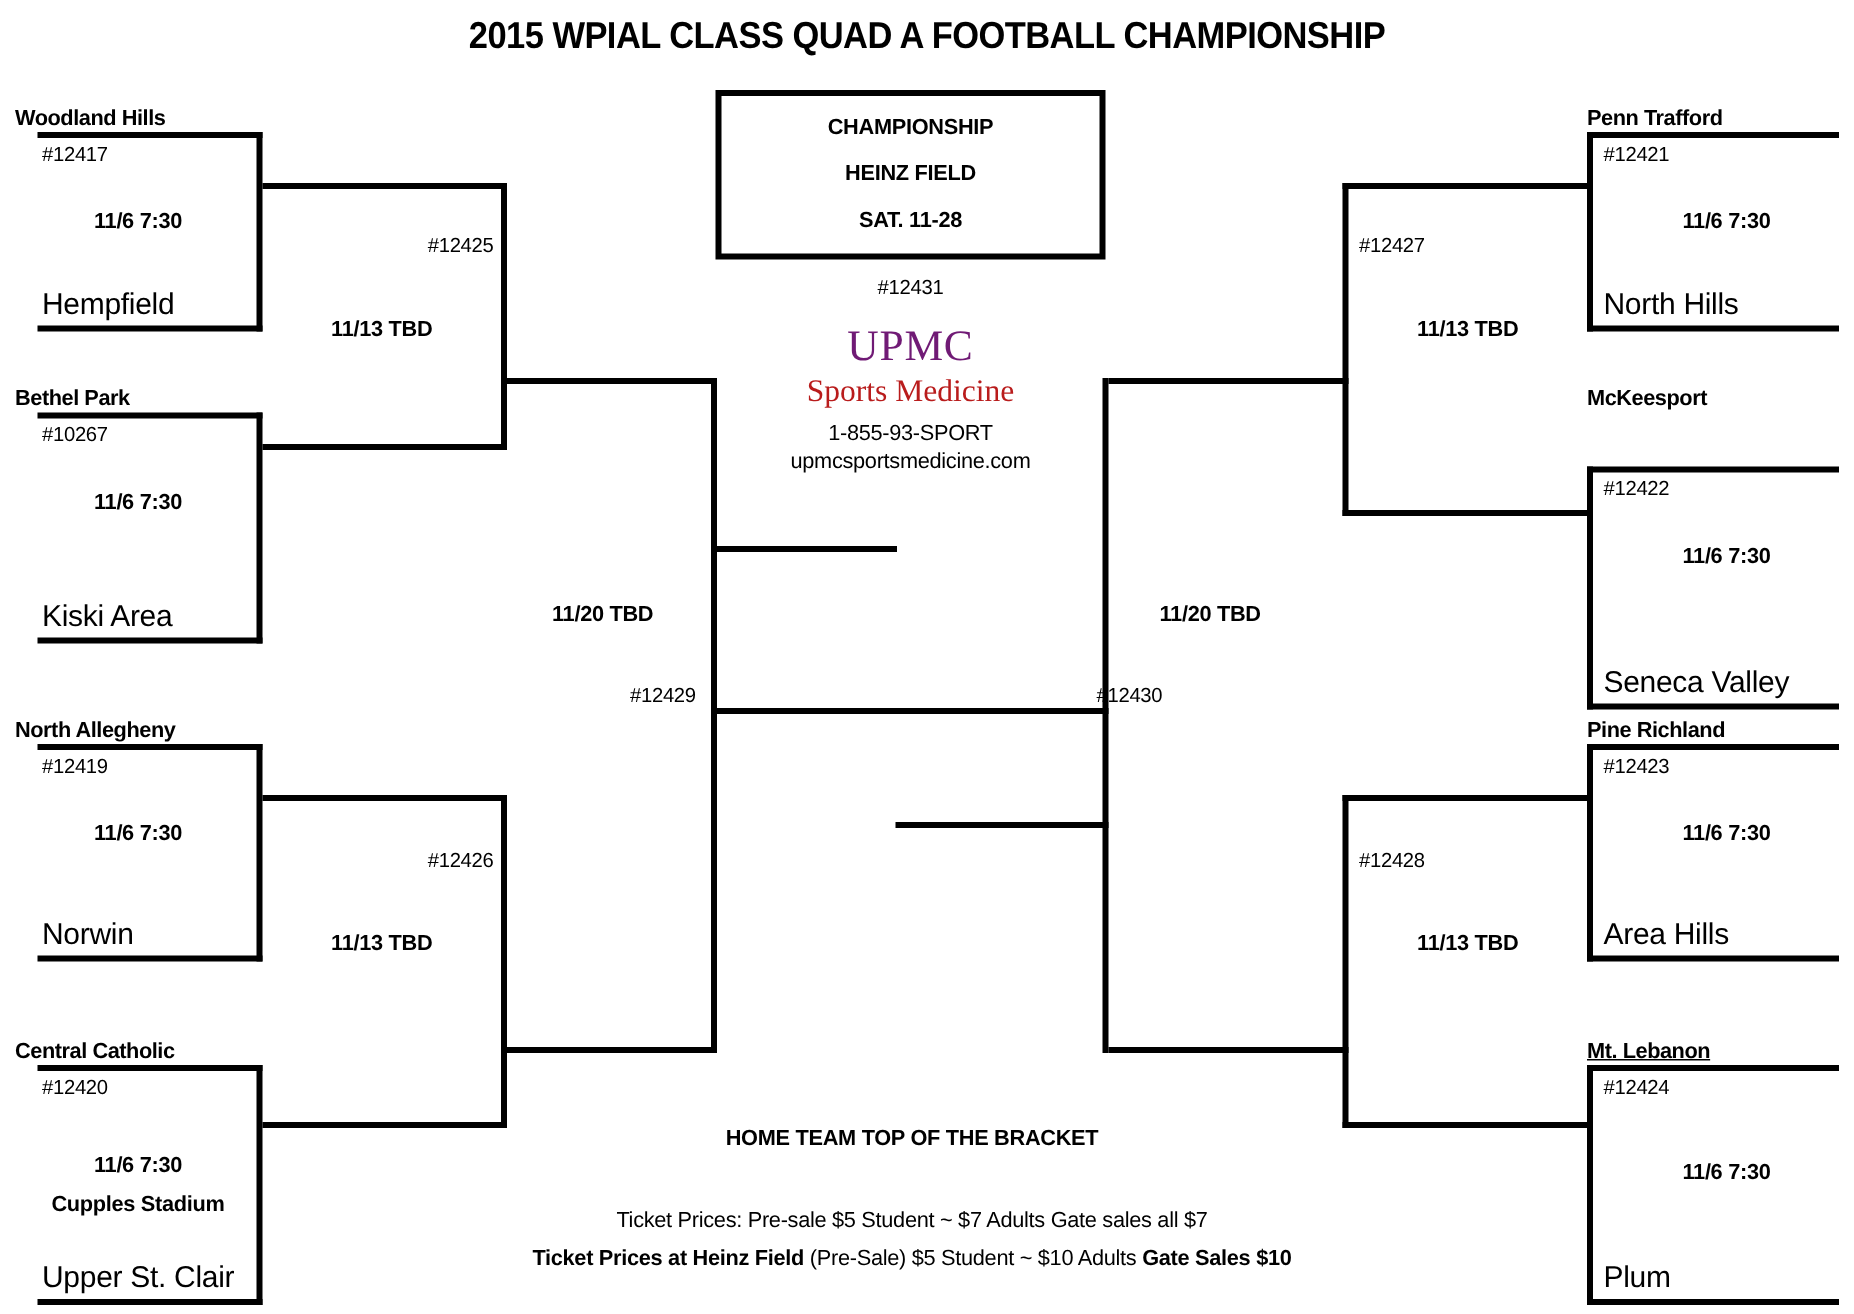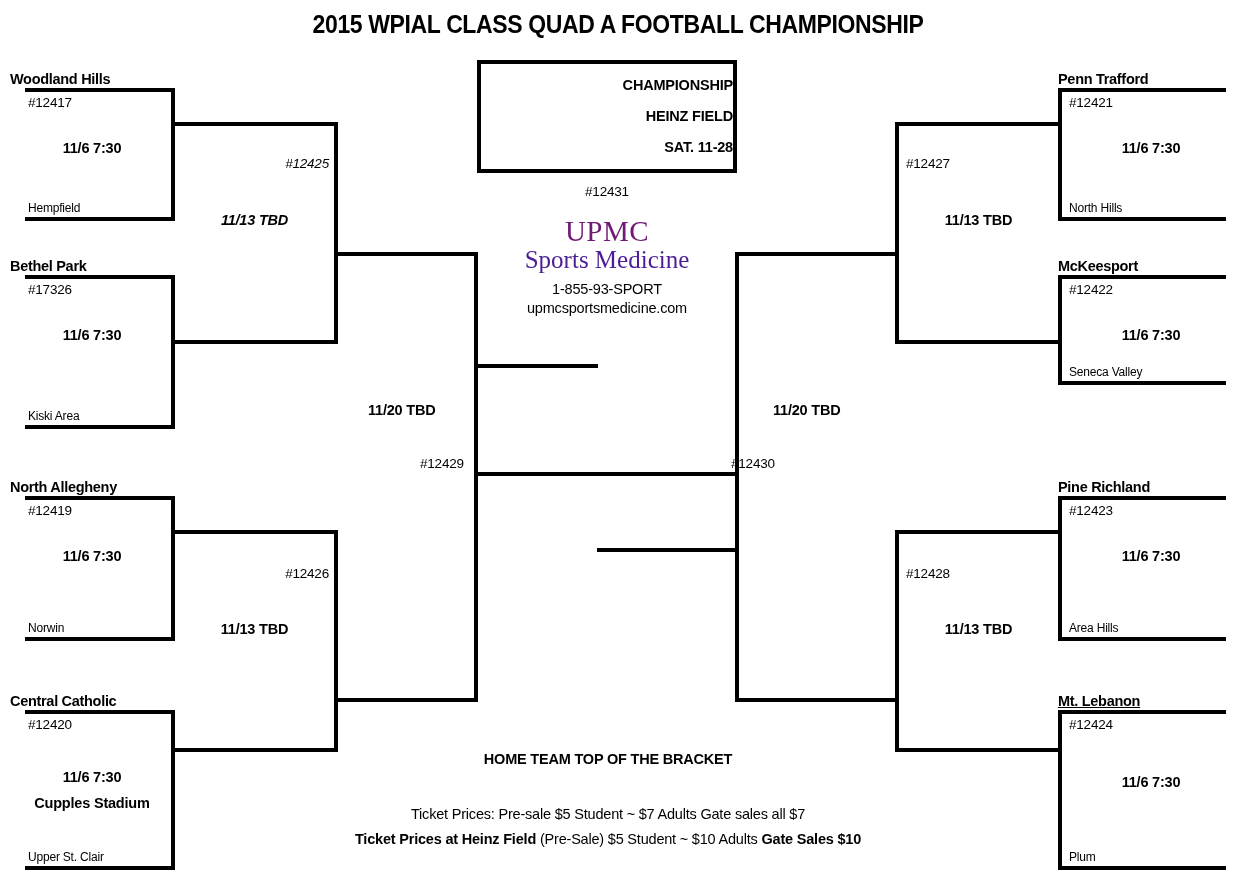--- a/index.html
+++ b/index.html
@@ -34,21 +34,21 @@
   .team .dt{
     position:absolute;top:48px;width:100%;text-align:center;
     font-size:14.5px;font-weight:bold;letter-spacing:-0.2px;white-space:nowrap;
   }
   .team.left .dt{padding-right:12px;box-sizing:border-box;}
   .team.right .dt{padding-left:14px;box-sizing:border-box;}
   .team .venue{
     position:absolute;top:74px;width:100%;text-align:center;
     font-size:14.5px;font-weight:bold;letter-spacing:-0.2px;white-space:nowrap;
   }
-  .team .opp{position:absolute;bottom:2px;font-size:12px;letter-spacing:-0.2px;white-space:nowrap;}
+  .team .opp{position:absolute;bottom:2px;font-size:20px;letter-spacing:-0.2px;white-space:nowrap;}
   .team.left .opp{left:3px;}
   .team.right .opp{left:7px;}
 
   
   .qf{position:absolute;box-sizing:border-box;}
   .qf.left{border-top:4px solid #000;border-right:4px solid #000;border-bottom:4px solid #000;}
   .qf.right{border-top:4px solid #000;border-left:4px solid #000;border-bottom:4px solid #000;}
   .qf .qno{position:absolute;font-size:13.5px;letter-spacing:-0.2px;white-space:nowrap;}
   .qf.left .qno{right:5px;}
   .qf.right .qno{left:7px;}
@@ -58,40 +58,40 @@
   }
 
   
   .sflabel{position:absolute;font-size:14.5px;font-weight:bold;letter-spacing:-0.2px;white-space:nowrap;}
   .sfno{position:absolute;font-size:13.5px;letter-spacing:-0.2px;white-space:nowrap;}
 
   
   #champbox{
     position:absolute;left:477px;top:60px;width:260px;height:113px;
     border:4px solid #000;box-sizing:border-box;
-    display:flex;flex-direction:column;justify-content:center;align-items:flex-end;
+    display:flex;flex-direction:column;justify-content:center;align-items:center;
   }
   #champbox div{
     font-size:14.5px;font-weight:bold;letter-spacing:-0.2px;
     line-height:31px;white-space:nowrap;
   }
   #champno{
     position:absolute;left:477px;top:184px;width:260px;text-align:center;
     font-size:13.5px;letter-spacing:-0.2px;
   }
 
   
   #upmc{position:absolute;left:437px;top:218px;width:340px;text-align:center;}
   #upmc .l1{
     font-family:"Liberation Serif",serif;font-size:29px;
     line-height:27px;letter-spacing:0.5px;color:#701a75;
   }
   #upmc .l2{
-    font-family:"Liberation Serif",serif;font-size:25px;
-    line-height:30px;letter-spacing:0px;color:#4c1d95;
+    font-family:"Liberation Serif",serif;font-size:21px;
+    line-height:30px;letter-spacing:0px;color:#b91c1c;
   }
   #upmc .l3{font-size:14.5px;line-height:20px;letter-spacing:-0.2px;margin-top:4px;}
   #upmc .l4{font-size:14.5px;line-height:19px;letter-spacing:-0.2px;}
 
   
   #hometeam{
     position:absolute;left:338px;top:751px;width:540px;text-align:center;
     font-size:14.5px;font-weight:bold;letter-spacing:-0.2px;white-space:nowrap;
   }
   #tprice1{
@@ -114,21 +114,21 @@
   <div class="bx">
     <div class="gno">#12417</div>
     <div class="dt">11/6  7:30</div>
     <div class="opp">Hempfield</div>
   </div>
 </div>
 
 <div class="team left" style="left:10px;top:259px;">
   <div class="tname">Bethel Park</div>
   <div class="bx" style="height:154px;">
-    <div class="gno">#17326</div>
+    <div class="gno">#10267</div>
     <div class="dt">11/6  7:30</div>
     <div class="opp">Kiski Area</div>
   </div>
 </div>
 
 <div class="team left" style="left:10px;top:480px;">
   <div class="tname">North Allegheny</div>
   <div class="bx" style="height:145px;">
     <div class="gno">#12419</div>
     <div class="dt">11/6  7:30</div>
@@ -150,21 +150,21 @@
   <div class="tname">Penn Trafford</div>
   <div class="bx">
     <div class="gno">#12421</div>
     <div class="dt">11/6  7:30</div>
     <div class="opp">North Hills</div>
   </div>
 </div>
 
 <div class="team right" style="left:1058px;top:259px;width:168px;">
   <div class="tname">McKeesport</div>
-  <div class="bx" style="height:110px;">
+  <div class="bx" style="height:162px;margin-top:36px;">
     <div class="gno">#12422</div>
     <div class="dt">11/6  7:30</div>
     <div class="opp">Seneca Valley</div>
   </div>
 </div>
 
 <div class="team right" style="left:1058px;top:480px;width:168px;">
   <div class="tname">Pine Richland</div>
   <div class="bx" style="height:145px;">
     <div class="gno">#12423</div>
@@ -175,21 +175,21 @@
 
 <div class="team right" style="left:1058px;top:694px;width:168px;text-decoration:underline;">
   <div class="tname">Mt. Lebanon</div>
   <div class="bx" style="height:160px;">
     <div class="gno">#12424</div>
     <div class="dt" style="top:60px;">11/6  7:30</div>
     <div class="opp">Plum</div>
   </div>
 </div>
 
-<div class="qf left" style="left:175px;top:122px;width:163px;height:222px;font-style:italic;">
+<div class="qf left" style="left:175px;top:122px;width:163px;height:178px;">
   <div class="qno" style="top:30px;">#12425</div>
   <div class="qdt" style="top:86px;">11/13  TBD</div>
 </div>
 
 <div class="qf left" style="left:175px;top:530px;width:163px;height:222px;">
   <div class="qno" style="top:32px;">#12426</div>
   <div class="qdt" style="top:87px;">11/13  TBD</div>
 </div>
 
 <div class="qf right" style="left:895px;top:122px;width:163px;height:222px;">

